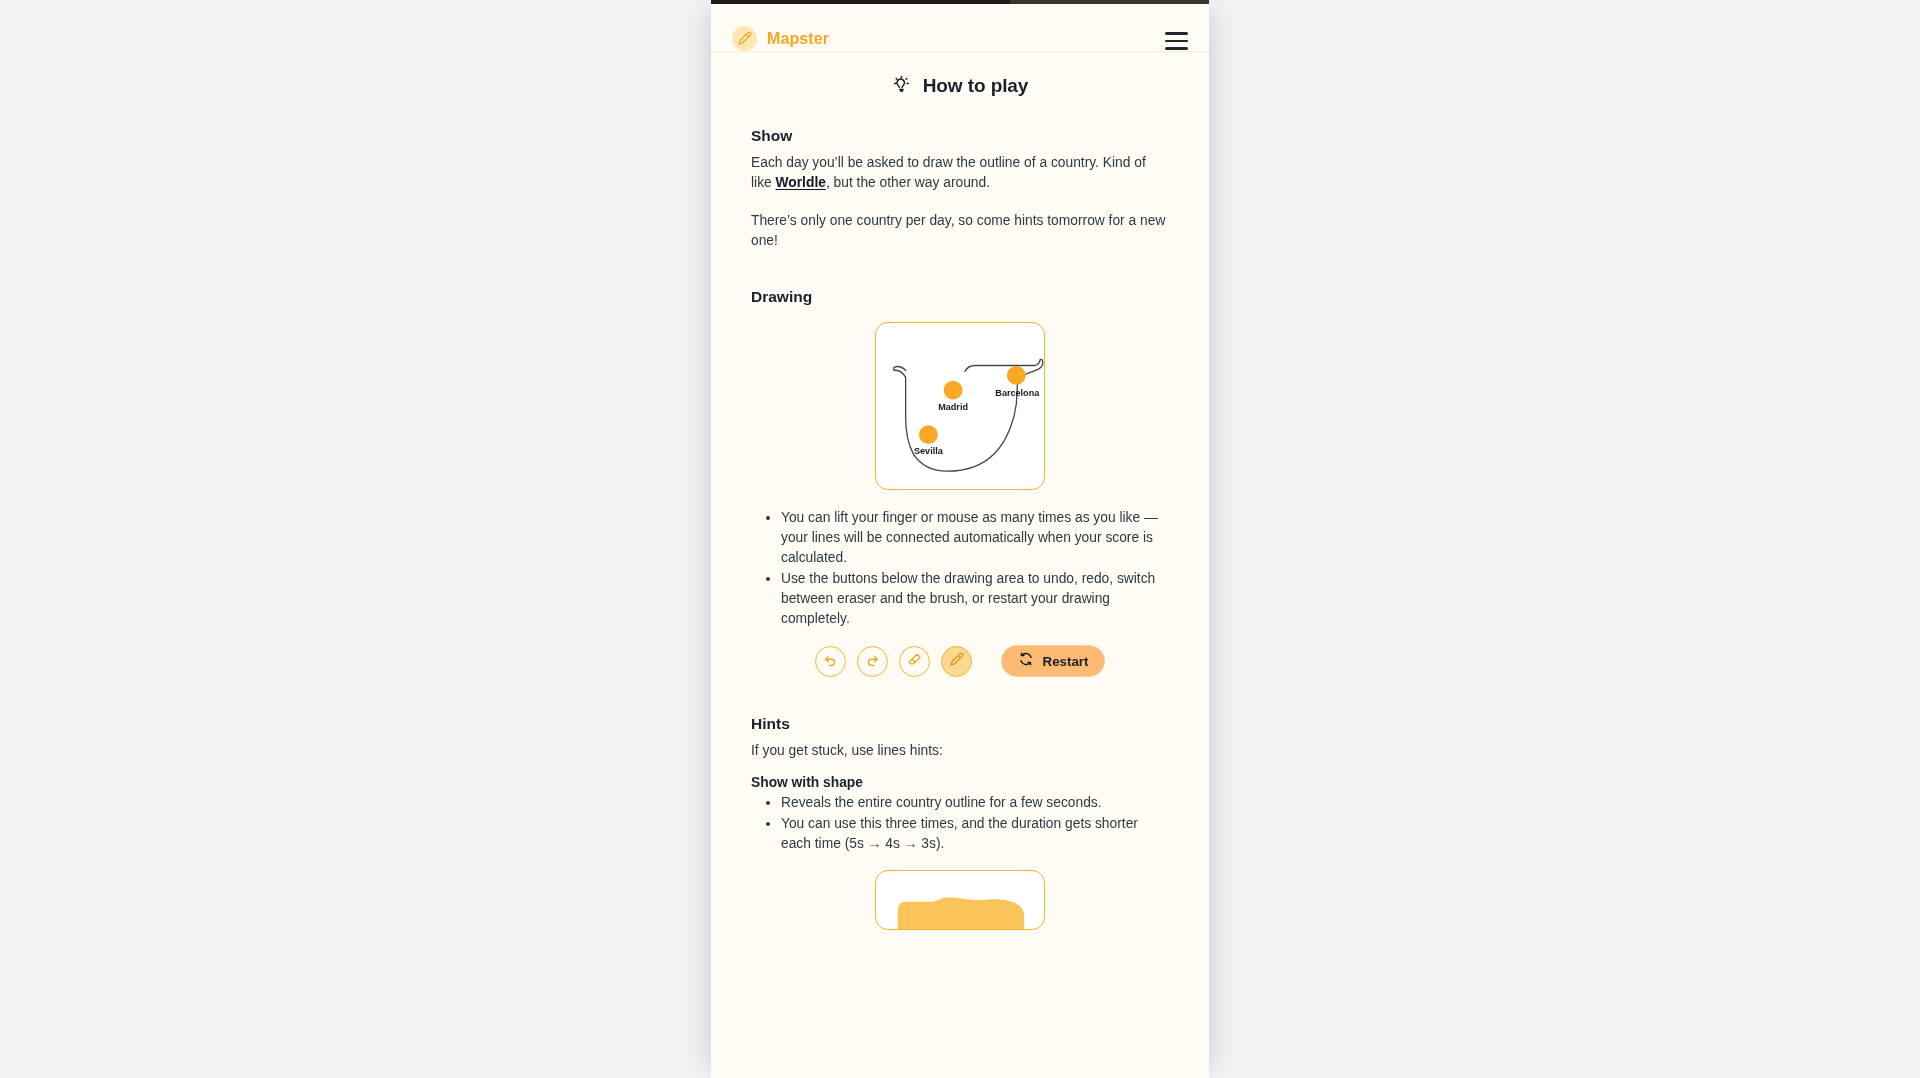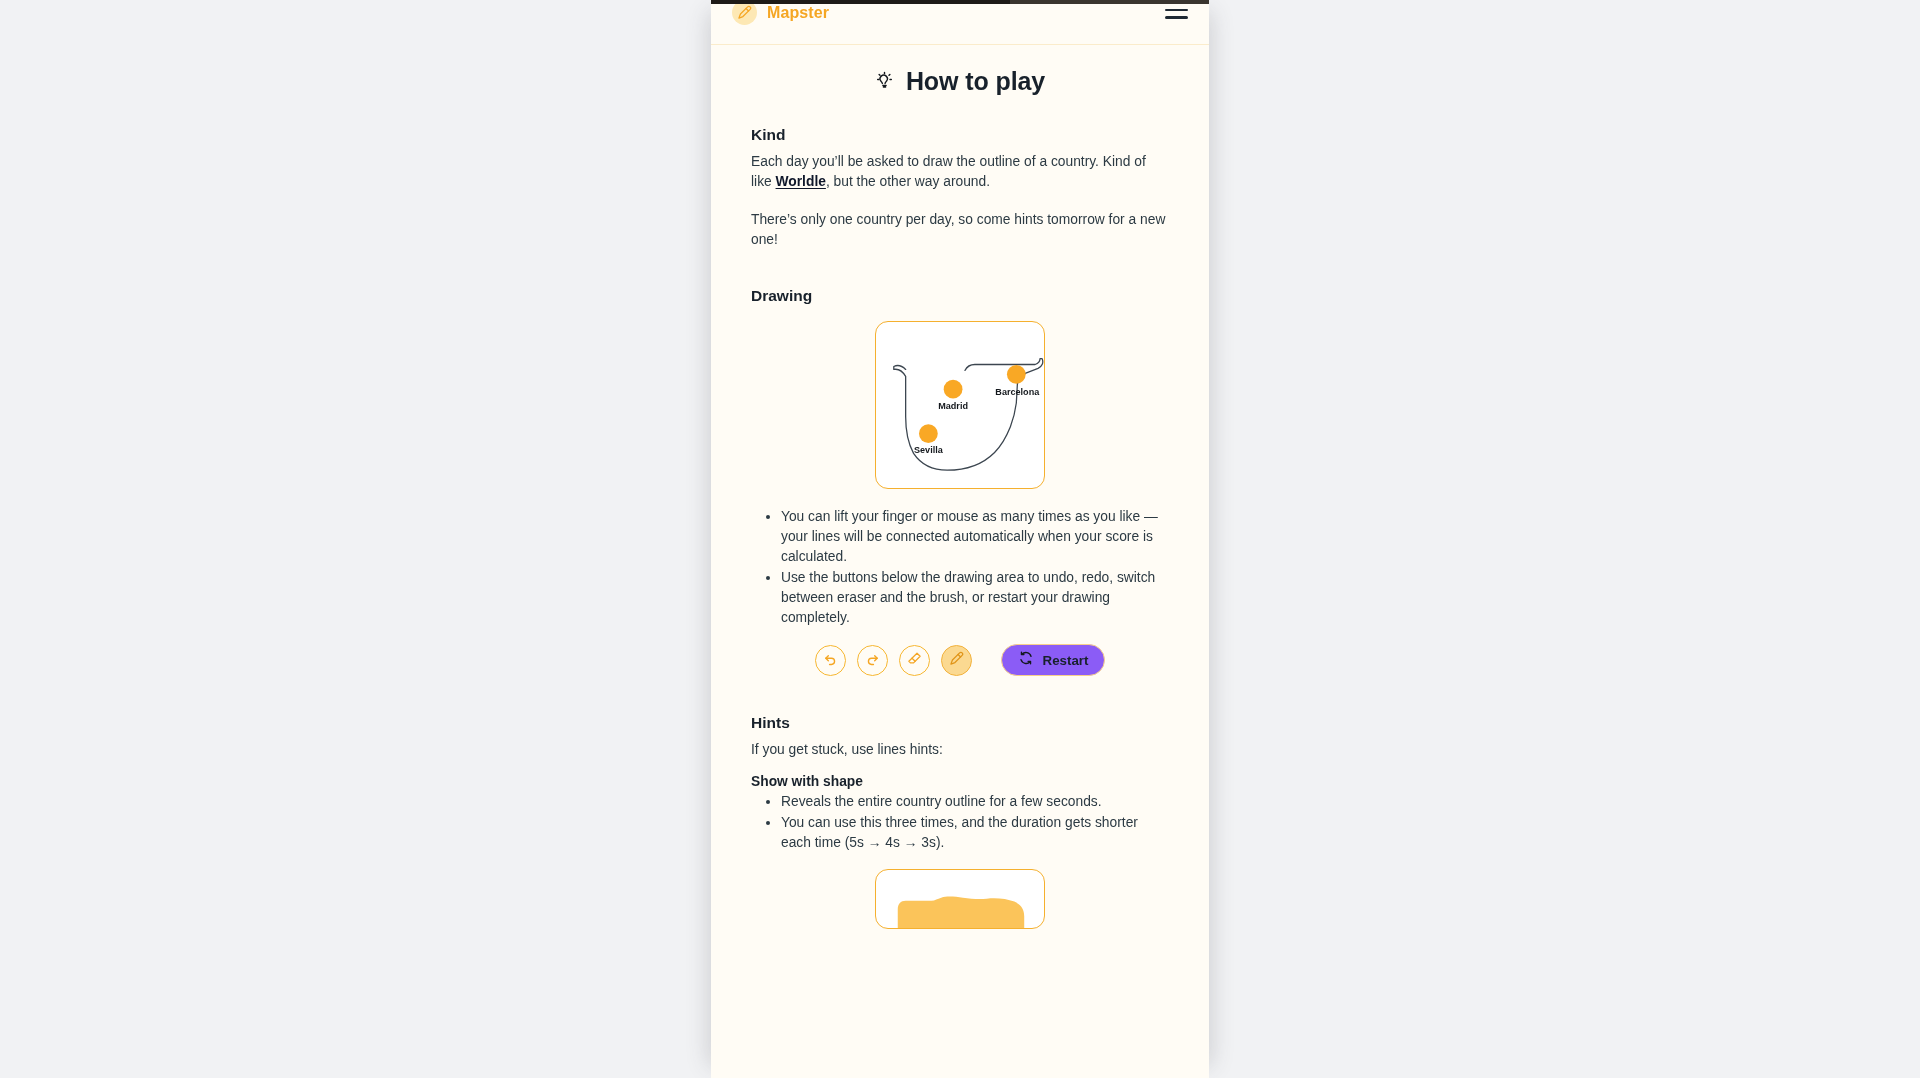--- a/index.html
+++ b/index.html
@@ -43,25 +43,25 @@
     position: absolute;
     left: 1010px;
     top: 0;
     width: 200px;
     height: 4px;
     background: #3a352f;
   }
 
   
   .app-header {
-    height: 45px;
+    height: 52px;
     background: #fffcf5;
     border-bottom: 1px solid #fbeccb;
     display: flex;
-    align-items: flex-start;
+    align-items: flex-end;
     justify-content: space-between;
     padding: 0 18px 0 21px;
     position: relative;
     z-index: 20;
   }
   .brand {
     display: flex;
     align-items: center;
     gap: 10px;
     cursor: pointer;
@@ -104,21 +104,21 @@
   }
 
   .page-title-row {
     display: flex;
     align-items: center;
     justify-content: center;
     gap: 12px;
     margin-bottom: 30px;
   }
   .page-title {
-    font-size: 25px;
+    font-size: 19px;
     font-weight: bold;
     color: #18212b;
     letter-spacing: -.1px;
   }
 
   h2.section {
     font-size: 15.5px;
     font-weight: bold;
     color: #18212b;
     margin-bottom: 8px;
@@ -197,21 +197,21 @@
   .tool-btn.active {
     background: #fbd991;
     border-color: #f2b23d;
   }
   .restart-btn {
     margin-left: 18px;
     height: 32px;
     padding: 8px 16px;
     border-radius: 18px;
     border: 1.4px solid #f7cf8c;
-    background: #8b5cf6;
+    background: #fdba74;
     display: flex;
     align-items: center;
     gap: 9px;
     cursor: pointer;
   }
   .restart-label {
     font-size: 13.3px;
     font-weight: bold;
     color: #18212b;
   }
@@ -260,21 +260,21 @@
       <span>
         <svg width="19" height="19" viewBox="0 0 24 24" fill="none" stroke="#14181d" stroke-width="1.8" stroke-linecap="round">
           <path d="M12 3v1.6M5.2 5.6l1.1 1.1M18.8 5.6l-1.1 1.1M3.4 12H5M19 12h1.6"></path>
           <path d="M9.3 17c-.3-1.4-1.1-2.1-1.9-3a4.6 4.6 0 1 1 7.2 0c-.8.9-1.6 1.6-1.9 3"></path>
           <path d="M10 19.6h4M10.6 21.4h2.8"></path>
         </svg>
       </span>
       <span class="page-title">How to play</span>
     </div>
 
-    <h2 class="section">Kind</h2>
+    <h2 class="section">Show</h2>
     <p class="body">
       <span>Each day you’ll be asked to draw the outline of a country. Kind of like </span><a class="inline-link" href="#">Worldle</a><span>, but the other way around.</span>
     </p>
     <p class="body">There’s only one country per day, so come hints tomorrow for a new one!</p>
 
     <h2 class="section block-gap-lg">Drawing</h2>
 
     <div class="map-card">
       <svg viewBox="0 0 170 168">
         <path d="M30 48 C26 44, 22 43, 18 45 L18 48 C23 47, 27 50, 30 55

